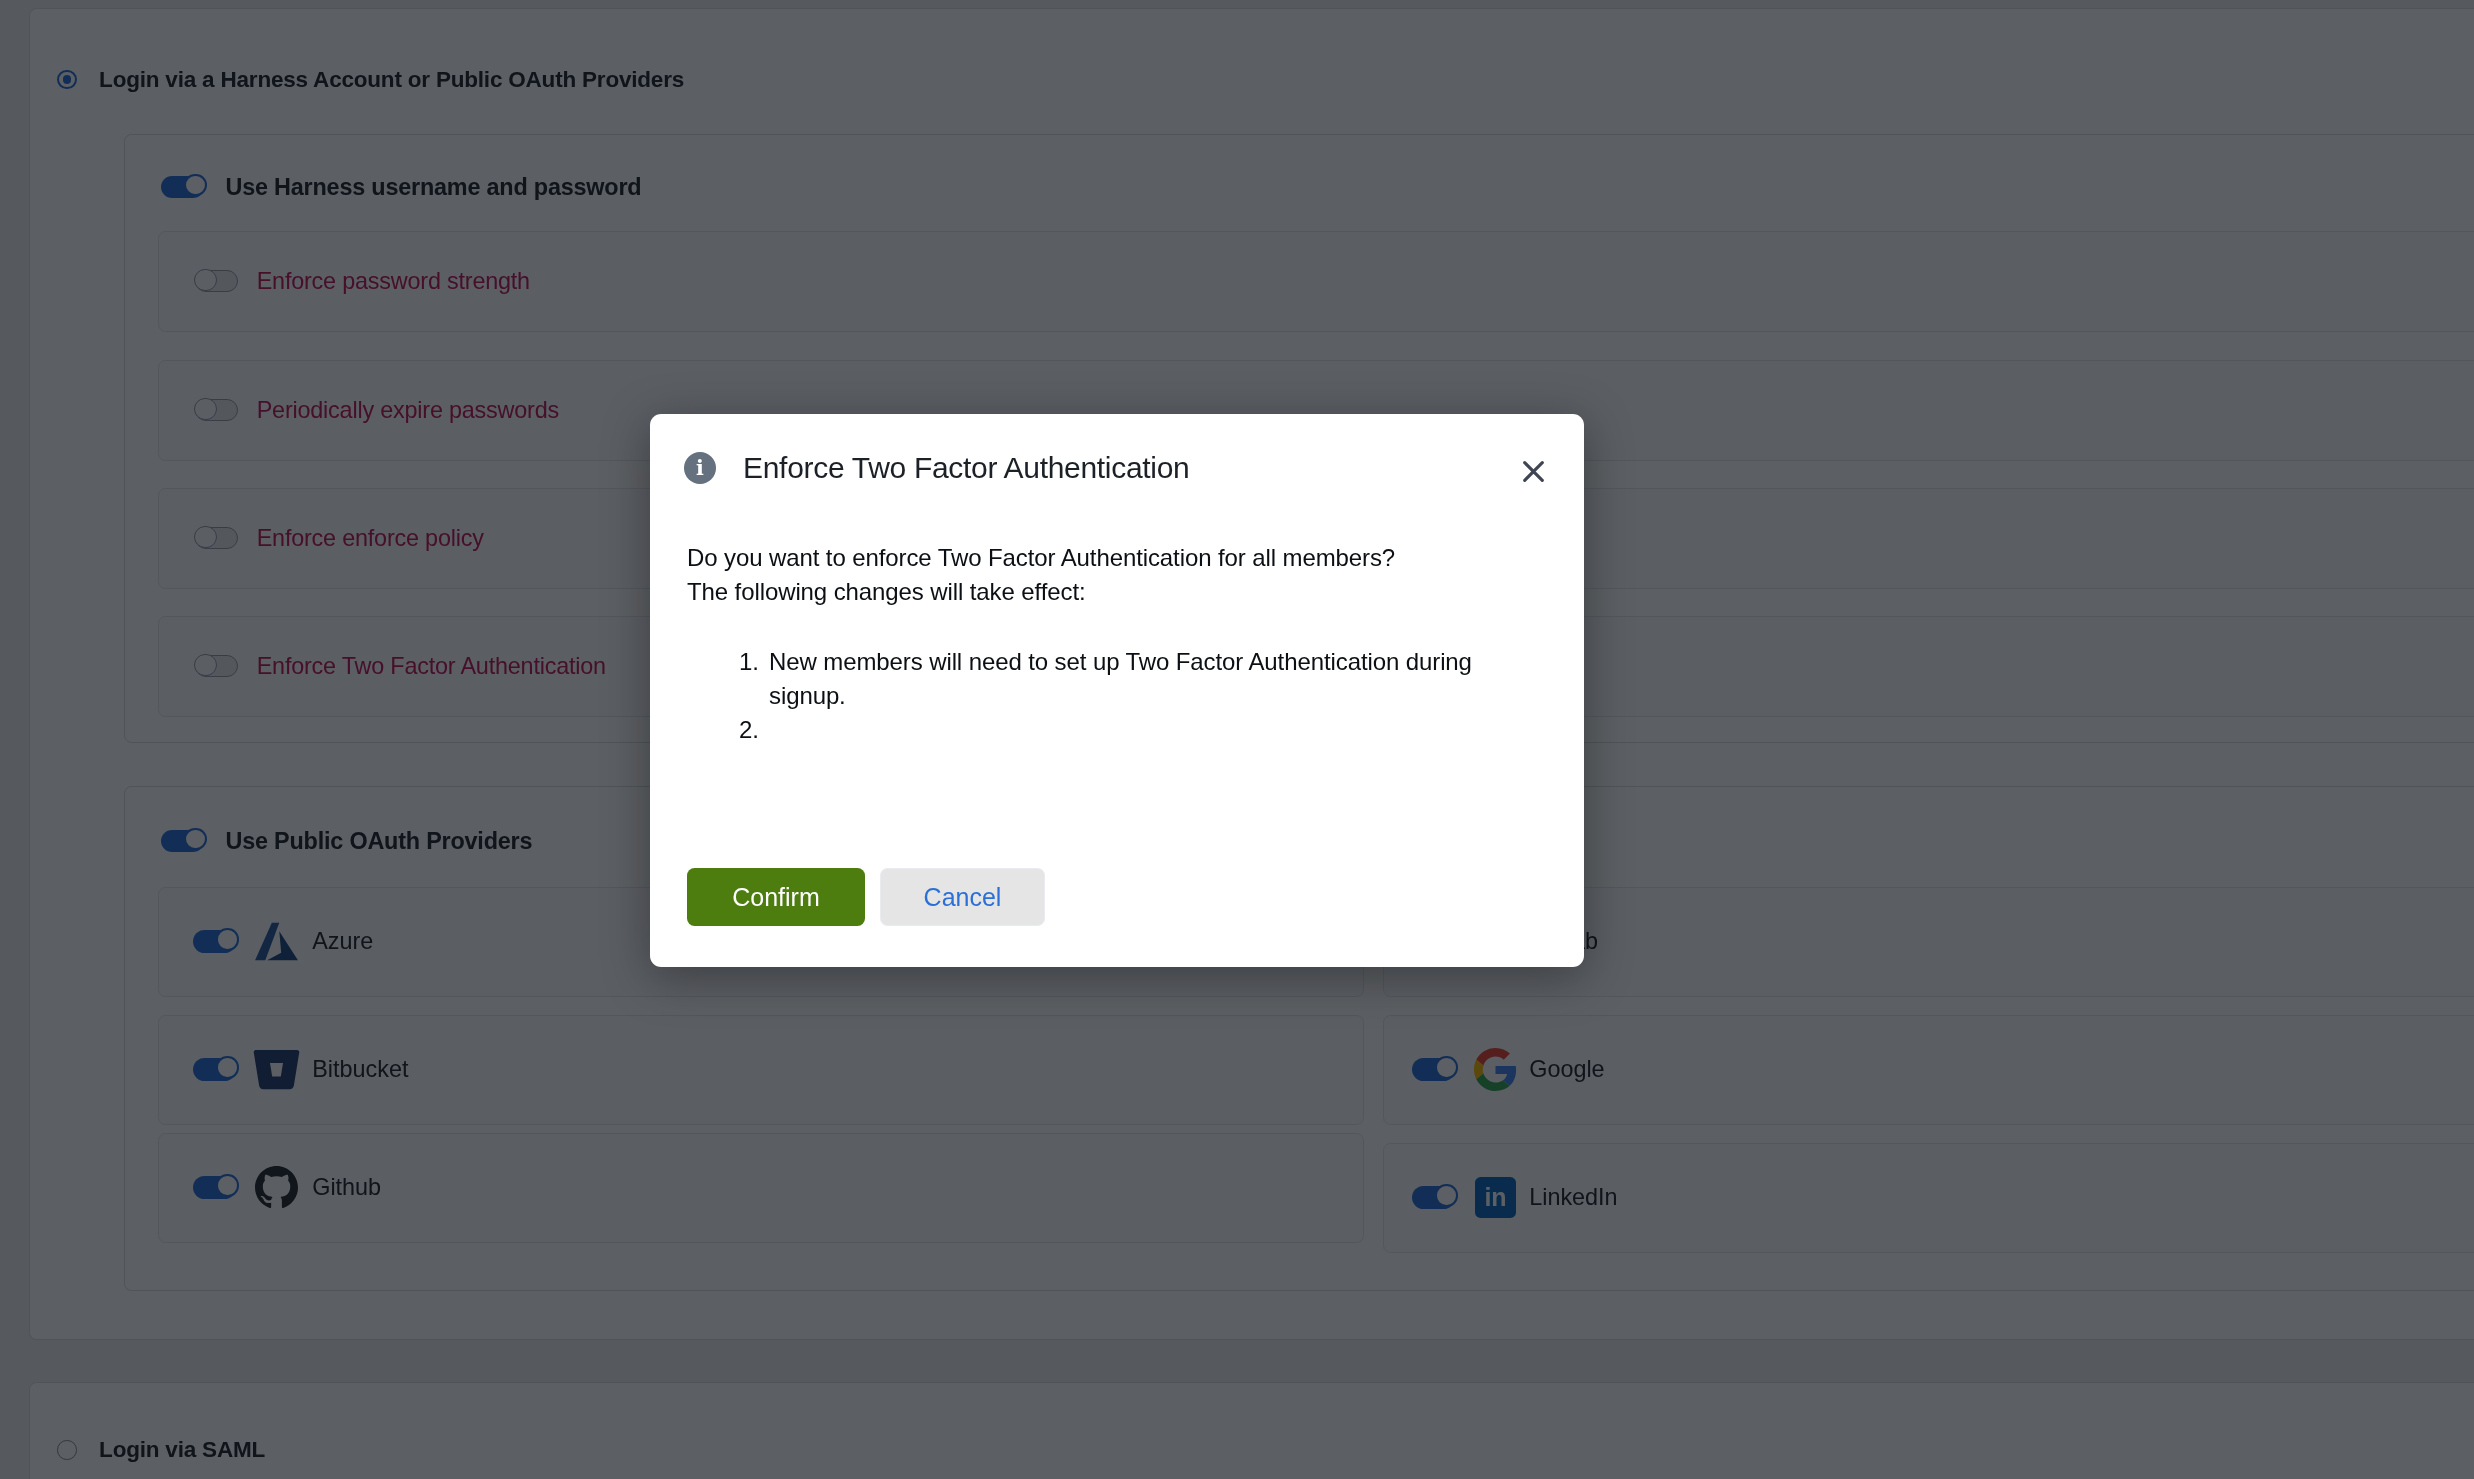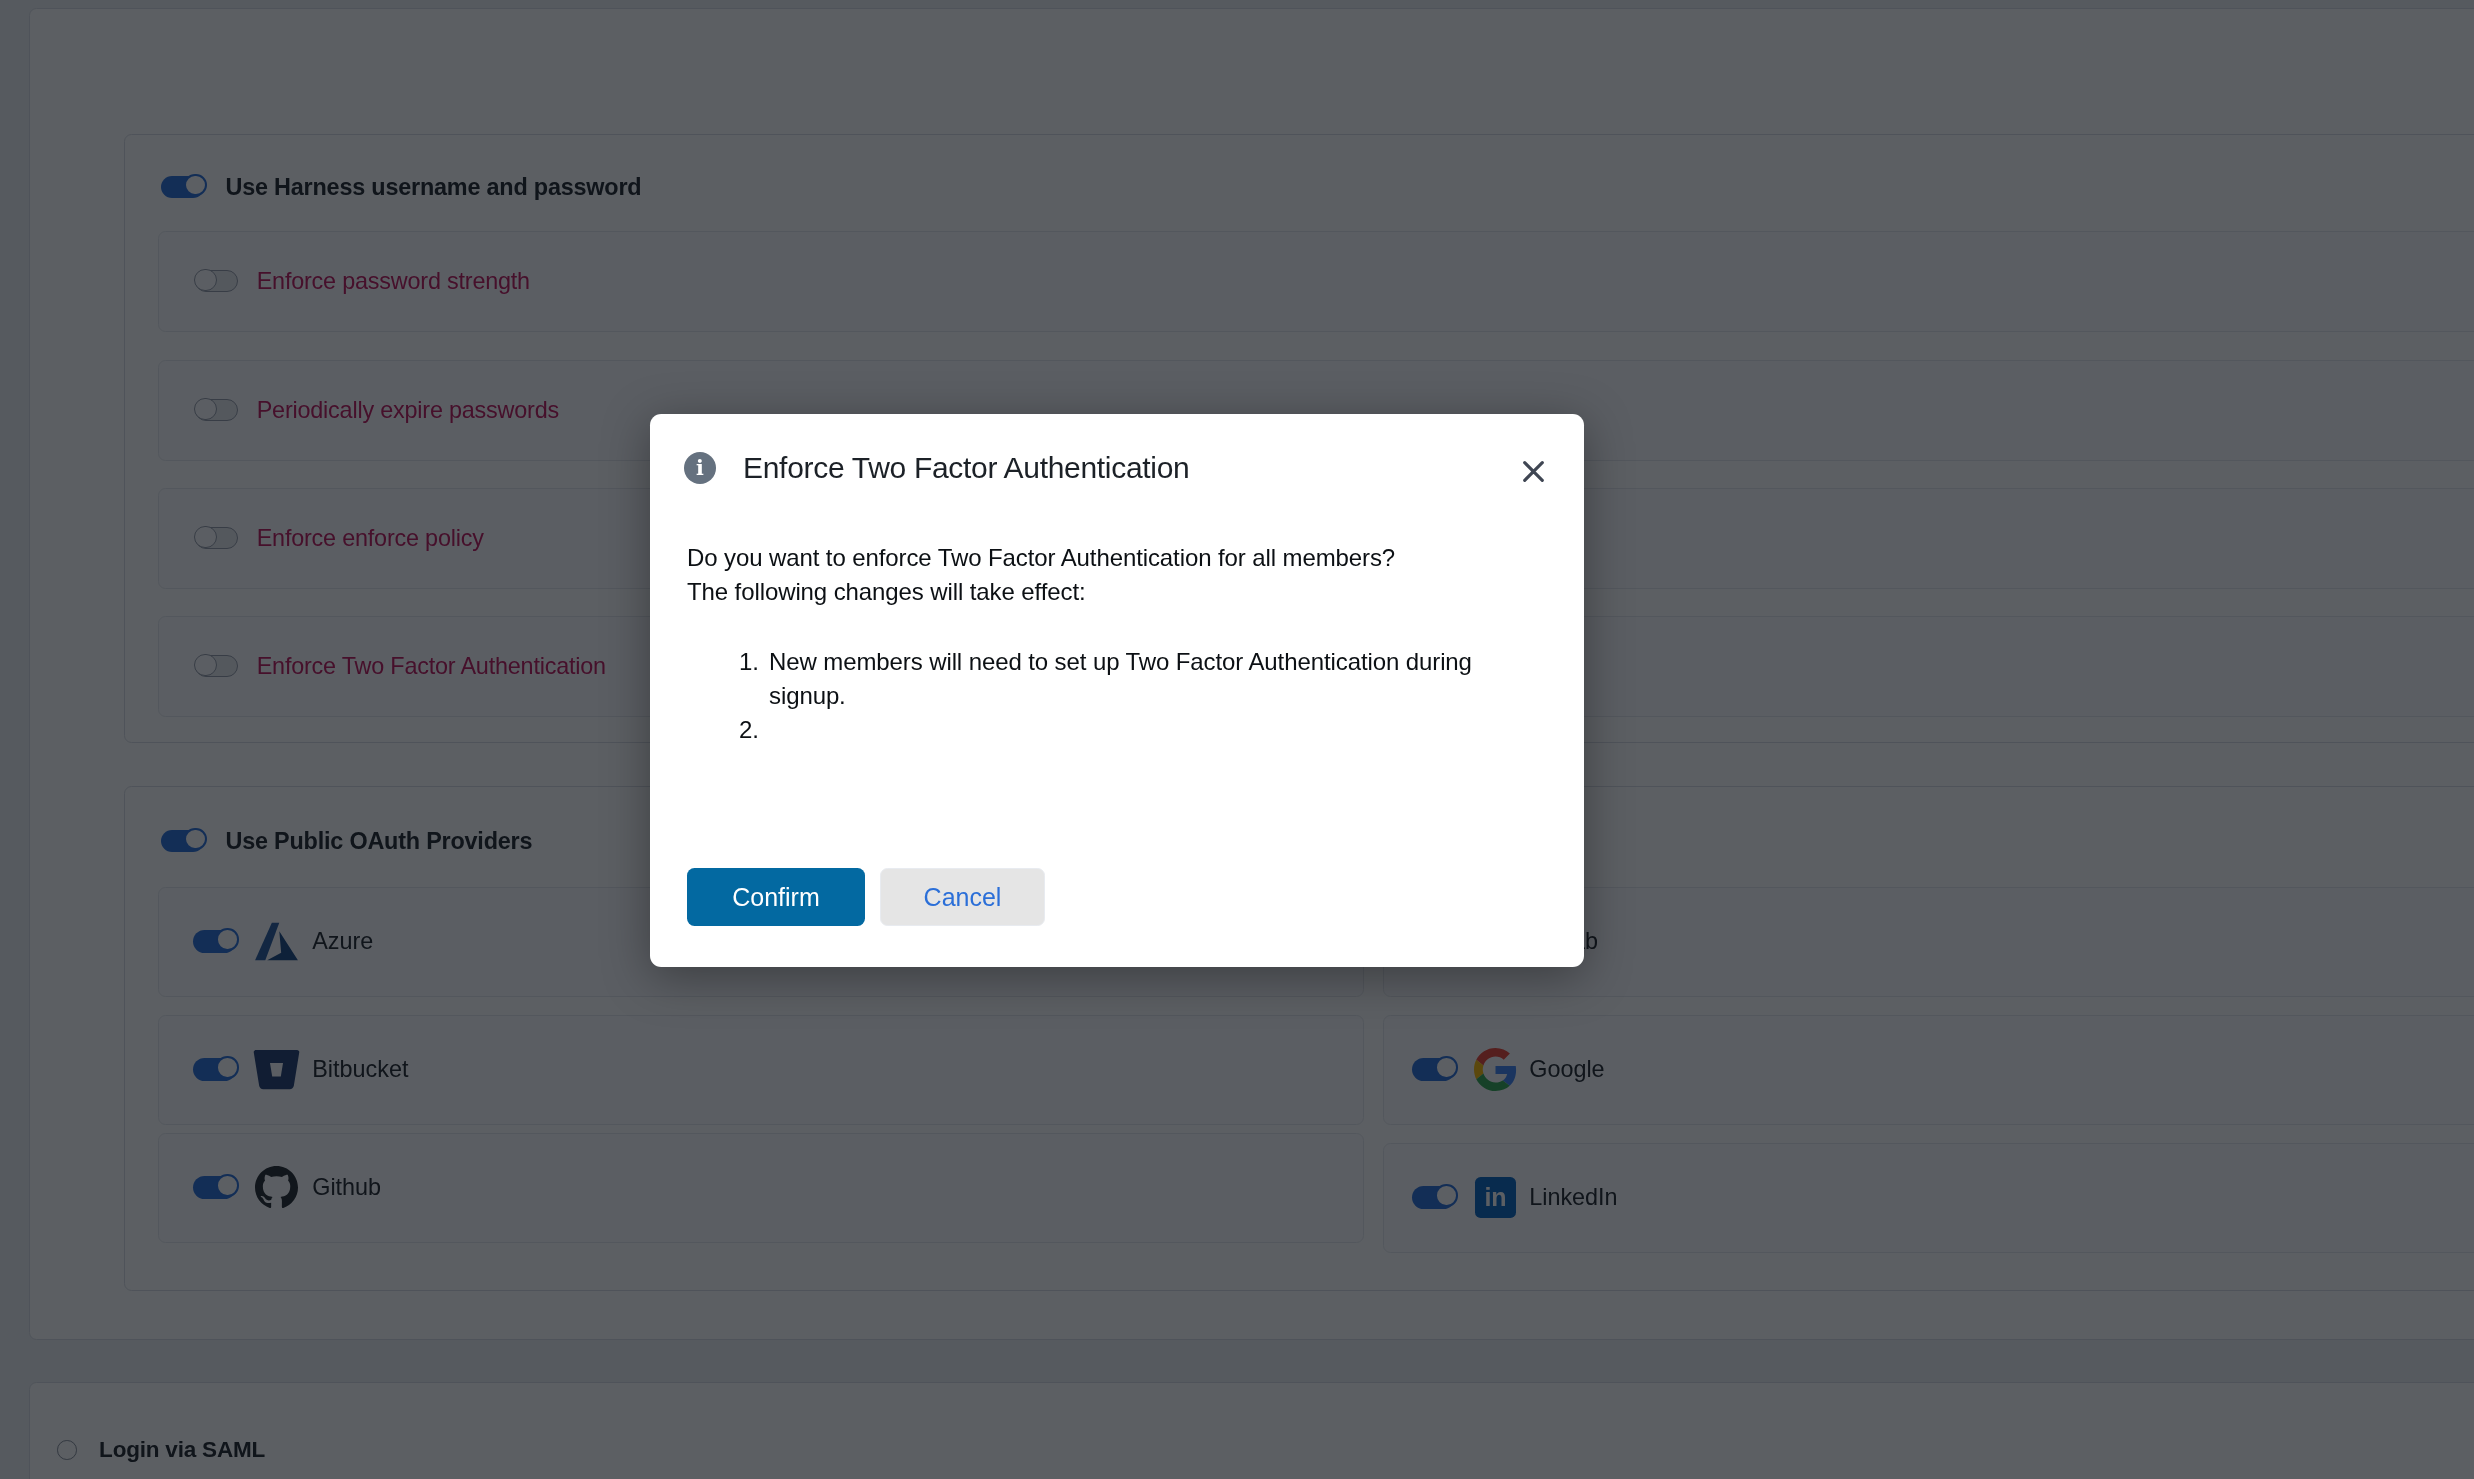--- a/index.html
+++ b/index.html
@@ -54,30 +54,34 @@
   #info-icon { width:32px; height:32px; border-radius:50%; background:#65717f; color:#fff; display:flex; align-items:center; justify-content:center; font-family:"DejaVu Serif","Liberation Serif",serif; font-weight:700; font-size:20.6px; line-height:1; }
   #modal-title { font-size:30px; font-weight:400; color:#1c2127; letter-spacing:-0.3px; }
   #modal-close { position:absolute; left:865px; top:39px; width:37px; height:37px; display:flex; align-items:center; justify-content:center; cursor:pointer; }
   #modal-body { position:absolute; left:37px; top:127px; width:861px; font-size:24px; line-height:34px; color:#0c1014; white-space:pre-line; letter-spacing:-0.1px; }
   #modal-list { position:absolute; left:89px; top:231px; width:823px; }
   .m-li { display:flex; font-size:24px; line-height:34px; color:#0c1014; letter-spacing:-0.1px; }
   .m-li .num { width:30px; flex:0 0 auto; }
   .m-li .txt { white-space:pre-line; }
   #modal-buttons { position:absolute; left:37px; top:454px; display:flex; gap:15px; }
   .btn { height:58px; border-radius:7.5px; display:flex; align-items:center; justify-content:center; font-size:25px; font-weight:500; cursor:pointer; border:none; font-family:inherit; }
-  #btn-confirm { width:178px; background:#0369a1; color:#ffffff; }
+  #btn-confirm { width:178px; background:#4d7c0f; color:#ffffff; }
   #btn-cancel  { width:165px; background:#e5e5e5; color:#2b6fd8; border:0.9px solid #e8ebf0; }
 </style>
 </head>
 <body>
 
 <div id="page">
 
   <div class="card" id="card-auth">
 
+    <div class="radio-row" style="left:27px; top:58px;">
+      <span class="radio selected"></span>
+      <span class="radio-label">Login via a Harness Account or Public OAuth Providers</span>
+    </div>
 
     <div class="section" id="section-username">
       <div class="section-header" style="left:36px; top:39px;">
         <span class="switch on">
             <span class="knob"></span>
           </span>
         <span class="hdr-label">Use Harness username and password</span>
       </div>
 
       <div class="policy-row" style="top:96px;">

